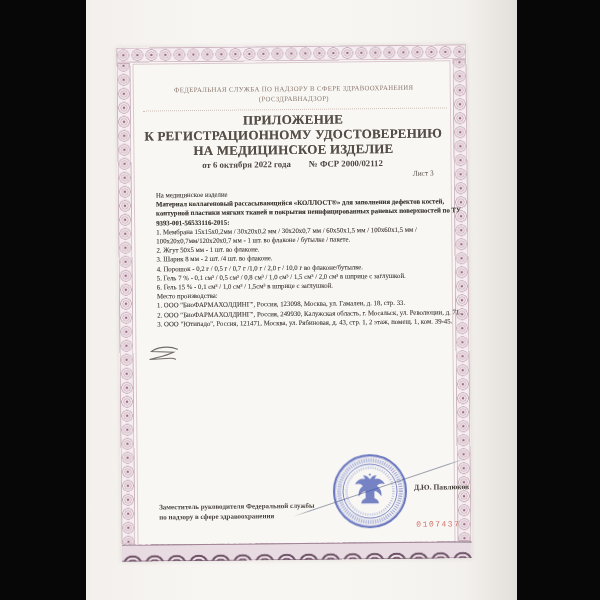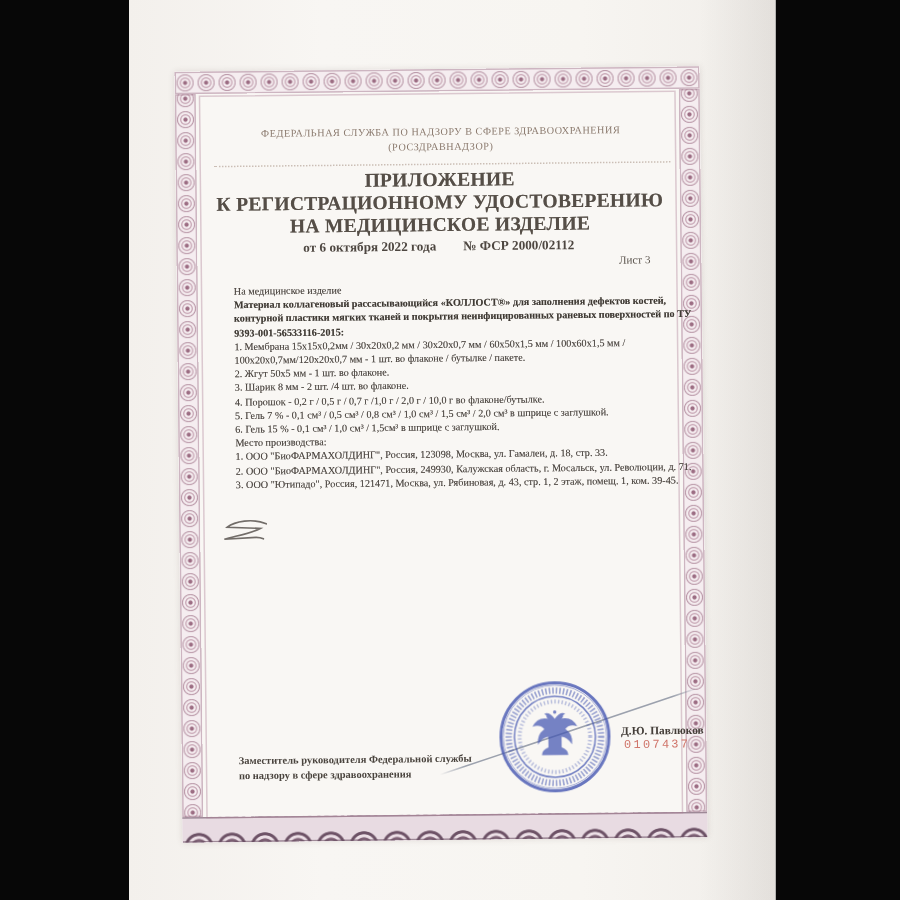--- a/index.html
+++ b/index.html
@@ -48,21 +48,21 @@
   .body div{margin:0;}
   .body .b{font-weight:bold;color:#3f3a34;}
   .squiggle{position:absolute;top:297px;left:27px;}
   .sig-title{position:absolute;top:456px;left:38px;width:185px;font-size:7px;line-height:9.5px;
              font-weight:bold;color:#4a443e;}
   .stamp{position:absolute;top:403px;left:206px;}
   .sig-line{position:absolute;top:470px;left:172px;width:182px;height:1px;
             background:linear-gradient(90deg,rgba(125,133,150,0),rgba(125,133,150,.75) 10%,rgba(125,133,150,.75) 90%,rgba(125,133,150,0));
             transform:rotate(-18deg);transform-origin:left center;}
   .sig-name{position:absolute;top:438px;left:293px;font-size:7.6px;font-weight:bold;color:#443e39;white-space:nowrap;}
-  .serial{position:absolute;top:448px;left:295px;font-family:"Liberation Mono",monospace;
+  .serial{position:absolute;top:475px;left:295px;font-family:"Liberation Mono",monospace;
           font-size:8px;letter-spacing:1.5px;color:#d0756a;}
 </style>
 </head>
 <body>
 
 <div class="canvas">
   <div class="black-stripe bs-left"></div>
   <div class="black-stripe bs-right"></div>
 
   <div class="paper">

